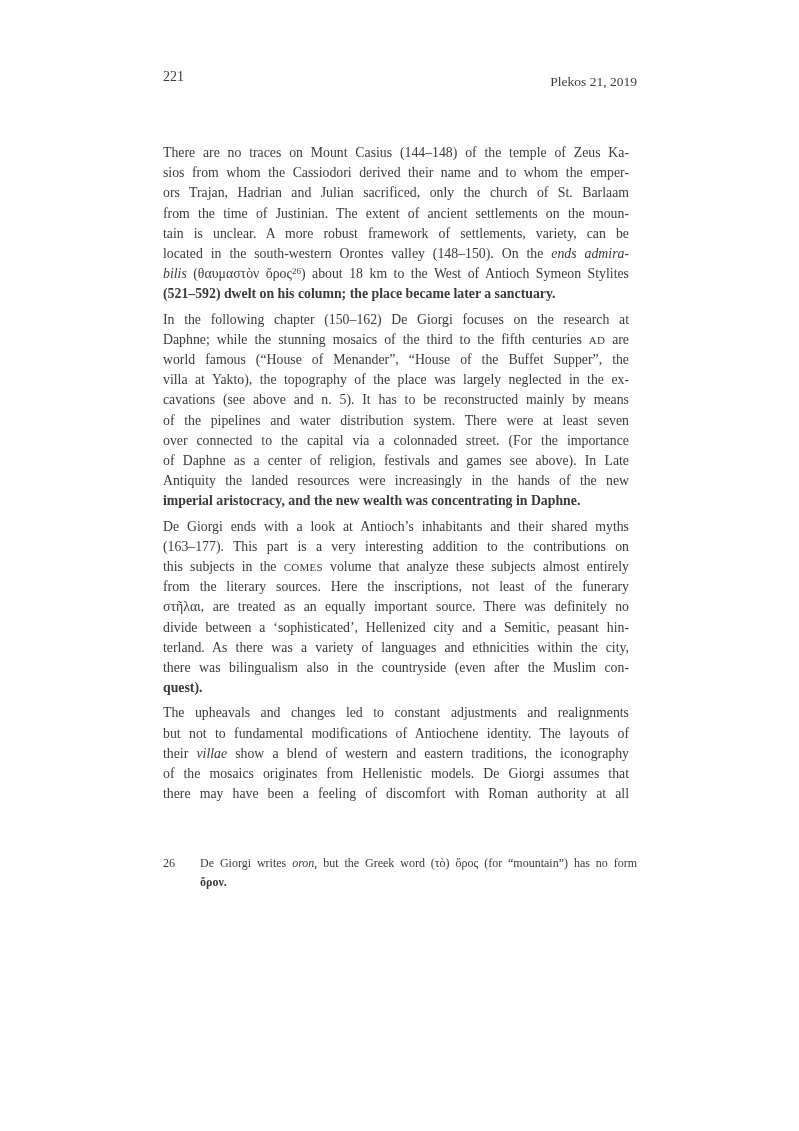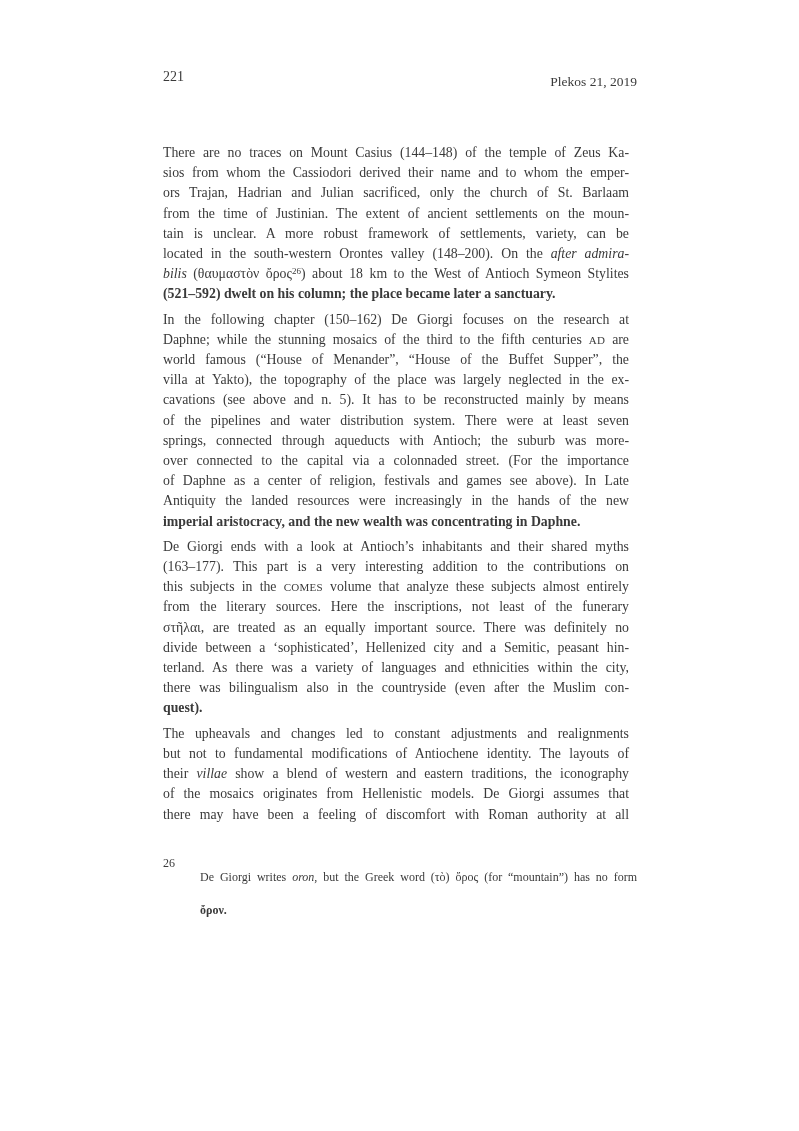--- a/index.html
+++ b/index.html
@@ -49,48 +49,47 @@
   .footnote {
     position: absolute;
     top: 854px;
     left: 163px;
     width: 474px;
     display: flex;
     font-size: 12px;
   }
   .fn-num { flex: none; width: 37px; line-height: 18.6px; }
   .fn-text { flex: 1 1 auto; }
-  .fn-text .line { line-height: 18.6px; margin-top: 14px; }
+  .fn-text .line { line-height: 18.6px; }
 </style>
 </head>
 <body>
 
 <div class="page">
   <div class="header-pagenum">221</div>
   <div class="header-journal">Plekos 21, 2019</div>
 
   <div class="article-body">
       <div class="para">
         <div class="line"><span>There are no traces on Mount Casius (144–148) of the temple of Zeus Ka-</span></div>
         <div class="line"><span>sios from whom the Cassiodori derived their name and to whom the emper-</span></div>
         <div class="line"><span>ors Trajan, Hadrian and Julian sacrificed, only the church of St. Barlaam</span></div>
         <div class="line"><span>from the time of Justinian. The extent of ancient settlements on the moun-</span></div>
         <div class="line"><span>tain is unclear. A more robust framework of settlements, variety, can be</span></div>
-        <div class="line"><span>located in the south-western Orontes valley (148–200). On the </span><span class="i">after admira-</span></div>
+        <div class="line"><span>located in the south-western Orontes valley (148–150). On the </span><span class="i">ends admira-</span></div>
         <div class="line"><span class="i">bilis</span><span> (θαυμαστὸν ὄρος</span><span class="sup">26</span><span>) about 18 km to the West of Antioch Symeon Stylites</span></div>
         <div class="line end"><span>(521–592) dwelt on his column; the place became later a sanctuary.</span></div>
       </div>
       <div class="para">
         <div class="line"><span>In the following chapter (150–162) De Giorgi focuses on the research at</span></div>
         <div class="line"><span>Daphne; while the stunning mosaics of the third to the fifth centuries </span><span class="sc">AD</span><span> are</span></div>
         <div class="line"><span>world famous (“House of Menander”, “House of the Buffet Supper”, the</span></div>
         <div class="line"><span>villa at Yakto), the topography of the place was largely neglected in the ex-</span></div>
         <div class="line"><span>cavations (see above and n. 5). It has to be reconstructed mainly by means</span></div>
         <div class="line"><span>of the pipelines and water distribution system. There were at least seven</span></div>
-        <div class="line"><span>springs, connected through aqueducts with Antioch; the suburb was more-</span></div>
         <div class="line"><span>over connected to the capital via a colonnaded street. (For the importance</span></div>
         <div class="line"><span>of Daphne as a center of religion, festivals and games see above). In Late</span></div>
         <div class="line"><span>Antiquity the landed resources were increasingly in the hands of the new</span></div>
         <div class="line end"><span>imperial aristocracy, and the new wealth was concentrating in Daphne.</span></div>
       </div>
       <div class="para">
         <div class="line"><span>De Giorgi ends with a look at Antioch’s inhabitants and their shared myths</span></div>
         <div class="line"><span>(163–177). This part is a very interesting addition to the contributions on</span></div>
         <div class="line"><span>this subjects in the </span><span class="sc">COMES</span><span> volume that analyze these subjects almost entirely</span></div>
         <div class="line"><span>from the literary sources. Here the inscriptions, not least of the funerary</span></div>

